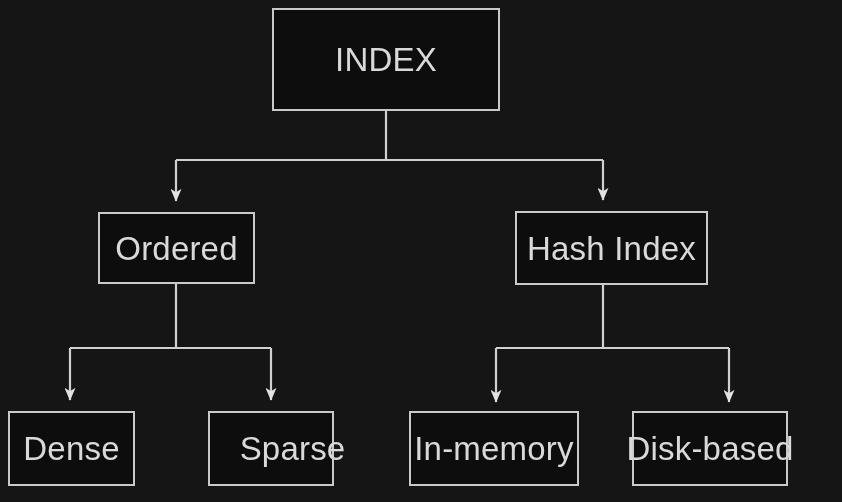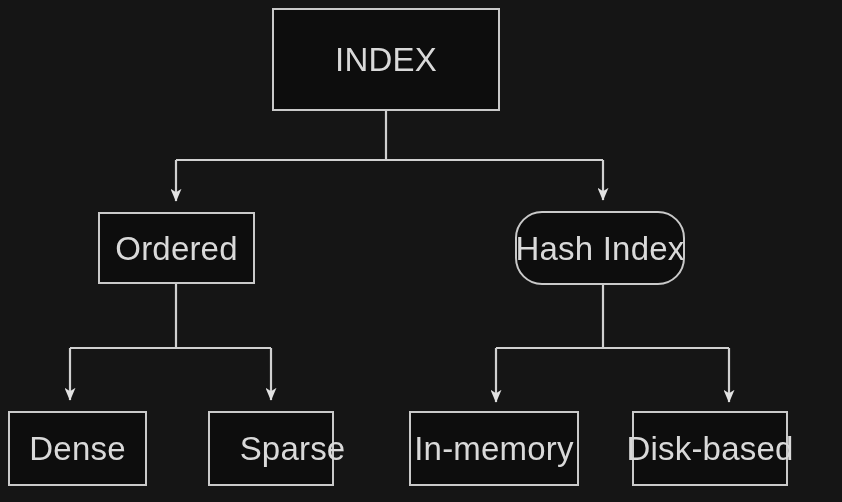--- a/index.html
+++ b/index.html
@@ -76,25 +76,25 @@
   </svg>
 
   <div class="node" style="left:272px; top:8px; width:228px; height:103px;">
     <span class="node-label">INDEX</span>
   </div>
 
   <div class="node" style="left:98px; top:212px; width:157px; height:72px;">
     <span class="node-label">Ordered</span>
   </div>
 
-  <div class="node" style="left:515px; top:211px; width:170px; height:74px;border-radius:27px;">
+  <div class="node" style="left:515px; top:211px; width:193px; height:74px;">
     <span class="node-label">Hash Index</span>
   </div>
 
-  <div class="node" style="left:8px; top:411px; width:139px; height:75px;">
+  <div class="node" style="left:8px; top:411px; width:127px; height:75px;">
     <span class="node-label">Dense</span>
   </div>
 
   <div class="node" style="left:208px; top:411px; width:126px; height:75px;padding-left:43px;">
     <span class="node-label">Sparse</span>
   </div>
 
   <div class="node" style="left:409px; top:411px; width:170px; height:75px;">
     <span class="node-label">In-memory</span>
   </div>

